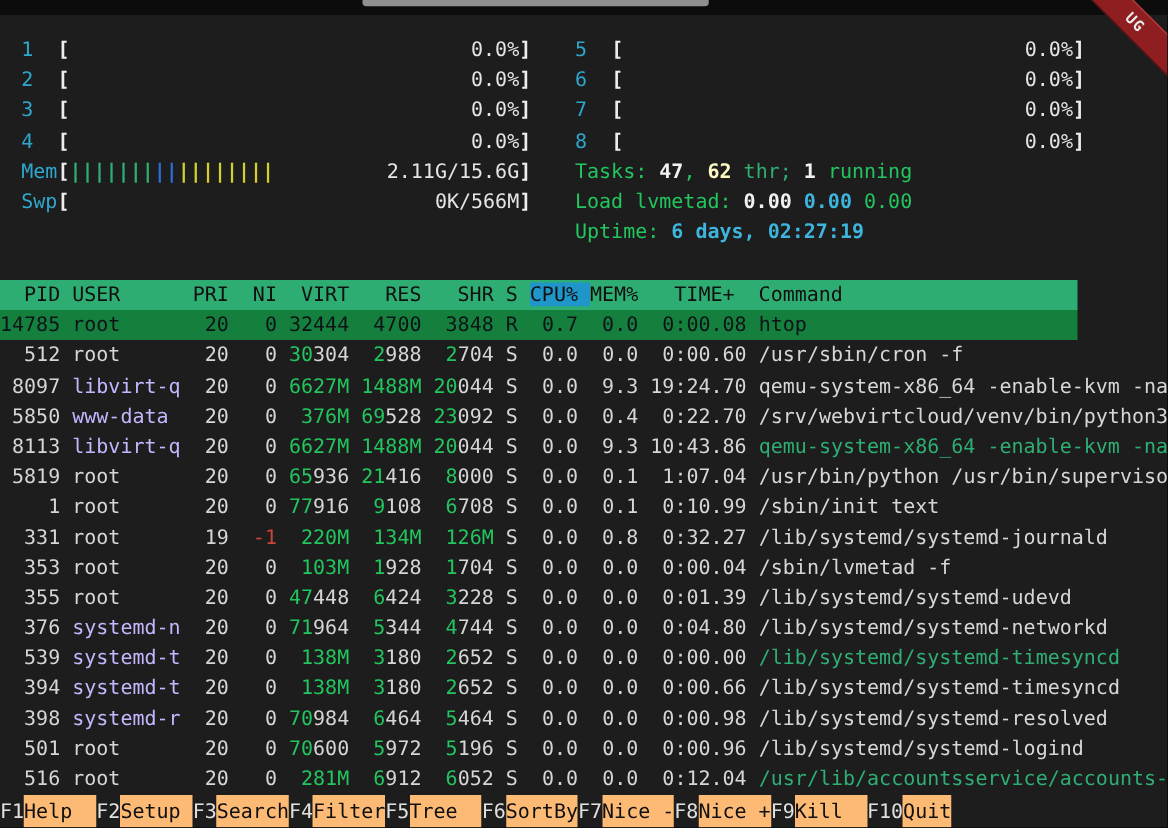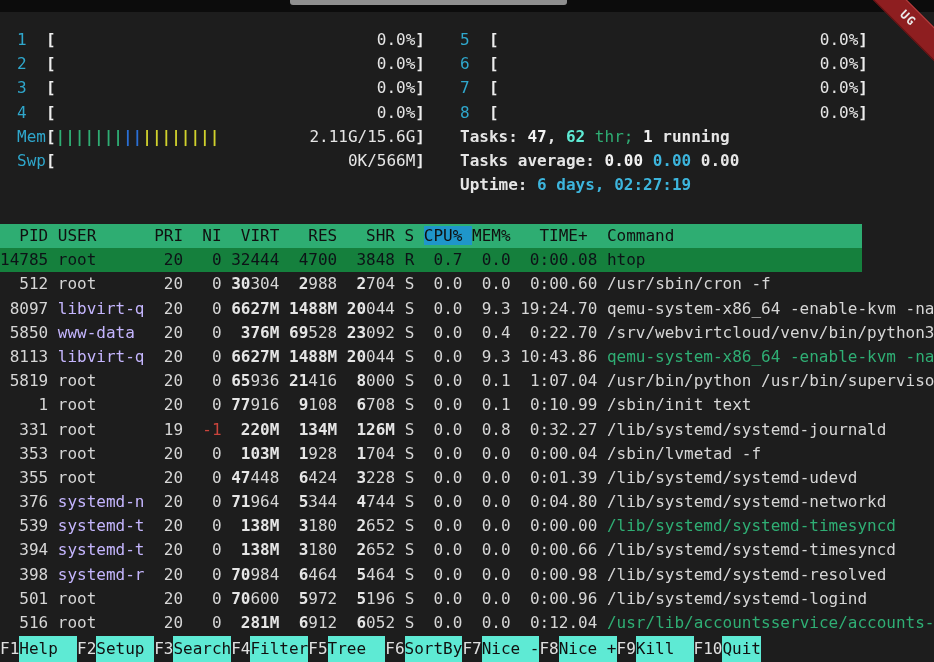--- a/index.html
+++ b/index.html
@@ -28,36 +28,36 @@
   .minner-r{flex:1;text-align:right;color:#7c7c7c;}
   .minner{flex:1;display:flex;}
   .minner .spacer{flex:1;}
   .mval{color:#e5e5e5;}
   .pipe{font-weight:bold;}
   .pipe.g{color:#2fae74;}
   .pipe.b{color:#2a6fd6;}
   .pipe.y{color:#d0d12d;}
   .fg{color:#d6d6d6;}
   .fgb{color:#f2f2f2;font-weight:bold;}
-  .cyan{color:#e5e5e5;font-weight:bold;}
+  .cyan{color:#22c55e;}
   .cyanb{color:#3db5dd;font-weight:bold;}
   .green{color:#2fae74;}
-  .greenb{color:#5eead4;font-weight:bold;}
+  .greenb{color:#fef9c3;font-weight:bold;}
   .dim{color:#c4b5fd;}
   .red{color:#c9443c;}
   .proc{position:absolute;top:224px;left:0;width:862px;}
   .prow{height:24.2px;white-space:pre;}
   .phead{background:#2ead72;color:#101010;}
   .phead span{color:#101010;}
   .phead .sortcol{background:#1f96ca;}
   .prow.sel{background:#15803d;}
   .prow.sel span{color:#0d1317;}
   .fnbar{position:absolute;left:0;top:636px;width:748px;height:26px;display:flex;white-space:pre;line-height:26px;}
   .fnkey{color:#e0e0e0;}
-  .fnlabel{background:#5eead4;color:#101010;}
+  .fnlabel{background:#fdba74;color:#101010;}
   .fnfill{flex:1;background:#14a2cf;}
 </style>
 </head>
 <body>
 
 <div class="screen">
   <div class="topstrip">
     <div class="drag-handle"></div>
   </div>
   <div class="ribbon">UG</div>
@@ -70,21 +70,21 @@
         <div class="mline"><span class="mlabel">4  </span><span class="bracket">[</span><span class="minner-r"><span class="mval">0.0%</span></span><span class="bracket">]</span></div>
         <div class="mline"><span class="mlabel">Mem</span><span class="bracket">[</span><span class="minner"><span class="pipe g">|||||||</span><span class="pipe b">||</span><span class="pipe y">||||||||</span><span class="spacer"></span><span class="mval">2.11G/15.6G</span></span><span class="bracket">]</span></div>
         <div class="mline"><span class="mlabel">Swp</span><span class="bracket">[</span><span class="minner"><span class="spacer"></span><span class="mval">0K/566M</span></span><span class="bracket">]</span></div>
       </div>
     <div class="mcol right" id="meters-right">
         <div class="mline"><span class="mlabel">5  </span><span class="bracket">[</span><span class="minner-r"><span class="mval">0.0%</span></span><span class="bracket">]</span></div>
         <div class="mline"><span class="mlabel">6  </span><span class="bracket">[</span><span class="minner-r"><span class="mval">0.0%</span></span><span class="bracket">]</span></div>
         <div class="mline"><span class="mlabel">7  </span><span class="bracket">[</span><span class="minner-r"><span class="mval">0.0%</span></span><span class="bracket">]</span></div>
         <div class="mline"><span class="mlabel">8  </span><span class="bracket">[</span><span class="minner-r"><span class="mval">0.0%</span></span><span class="bracket">]</span></div>
         <div class="mline text"><span class="cyan">Tasks: </span><span class="fgb">47</span><span class="cyan">, </span><span class="greenb">62</span><span class="green"> thr; </span><span class="fgb">1</span><span class="cyan"> running</span></div>
-        <div class="mline text"><span class="cyan">Tasks average: </span><span class="fgb">0.00 </span><span class="cyanb">0.00 </span><span class="cyan">0.00</span></div>
+        <div class="mline text"><span class="cyan">Load lvmetad: </span><span class="fgb">0.00 </span><span class="cyanb">0.00 </span><span class="cyan">0.00</span></div>
         <div class="mline text"><span class="cyan">Uptime: </span><span class="cyanb">6 days, 02:27:19</span></div>
       </div>
   </div>
 
   <div class="proc">
     <div class="prow phead" id="table-header"><span>  PID USER      PRI  NI  VIRT   RES   SHR S </span><span class="sortcol">CPU% </span><span>MEM%   TIME+  Command</span></div>
     <div id="table-rows">
         <div class="prow sel"><span class="fg">14785 </span><span class="fg">root      </span><span class="fg"> 20 </span><span class="fg">  0 </span><span class="fg">32444</span><span class="fg"> </span><span class="fg"> </span><span class="fg">4700</span><span class="fg"> </span><span class="fg"> </span><span class="fg">3848</span><span class="fg"> </span><span class="fg">R </span><span class="fg"> 0.7 </span><span class="fg"> 0.0 </span><span class="fg"> 0:00.08 </span><span class="fg">htop</span></div>
         <div class="prow"><span class="fg">  512 </span><span class="fg">root      </span><span class="fg"> 20 </span><span class="fg">  0 </span><span class="cyan">30</span><span class="fg">304</span><span class="fg"> </span><span class="fg"> </span><span class="cyan">2</span><span class="fg">988</span><span class="fg"> </span><span class="fg"> </span><span class="cyan">2</span><span class="fg">704</span><span class="fg"> </span><span class="fg">S </span><span class="fg"> 0.0 </span><span class="fg"> 0.0 </span><span class="fg"> 0:00.60 </span><span class="fg">/usr/sbin/cron -f</span></div>
         <div class="prow"><span class="fg"> 8097 </span><span class="dim">libvirt-q </span><span class="fg"> 20 </span><span class="fg">  0 </span><span class="cyan">6627M</span><span class="fg"> </span><span class="cyan">1488M</span><span class="fg"> </span><span class="cyan">20</span><span class="fg">044</span><span class="fg"> </span><span class="fg">S </span><span class="fg"> 0.0 </span><span class="fg"> 9.3 </span><span class="fg">19:24.70 </span><span class="fg">qemu-system-x86_64 -enable-kvm -na</span></div>

